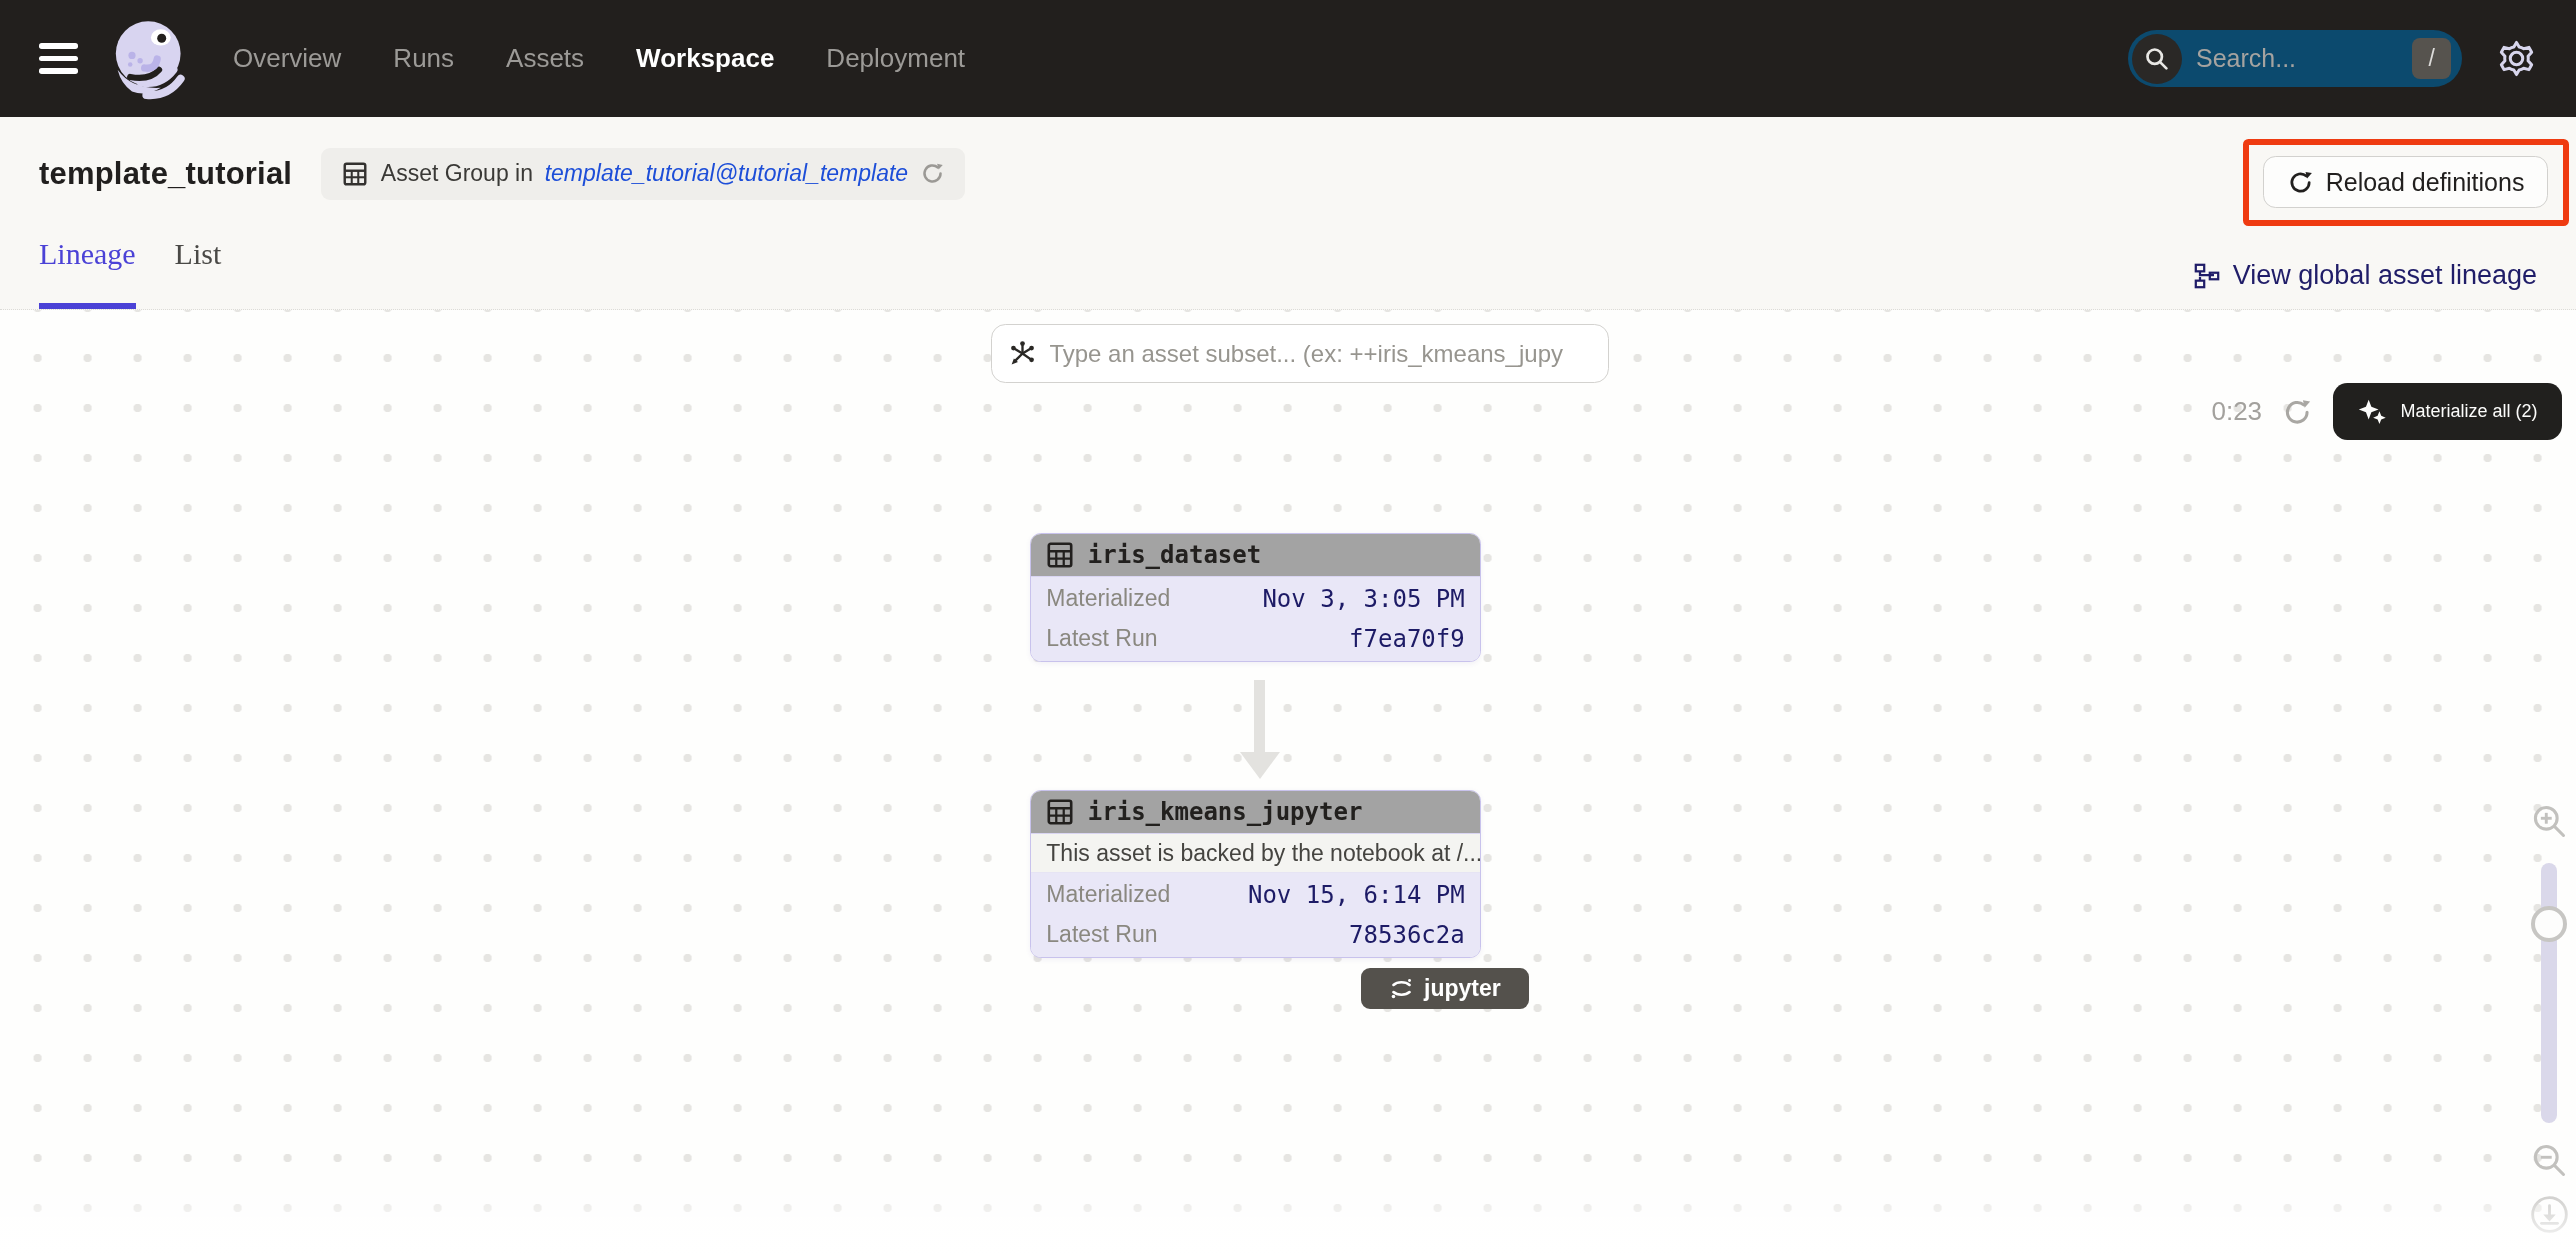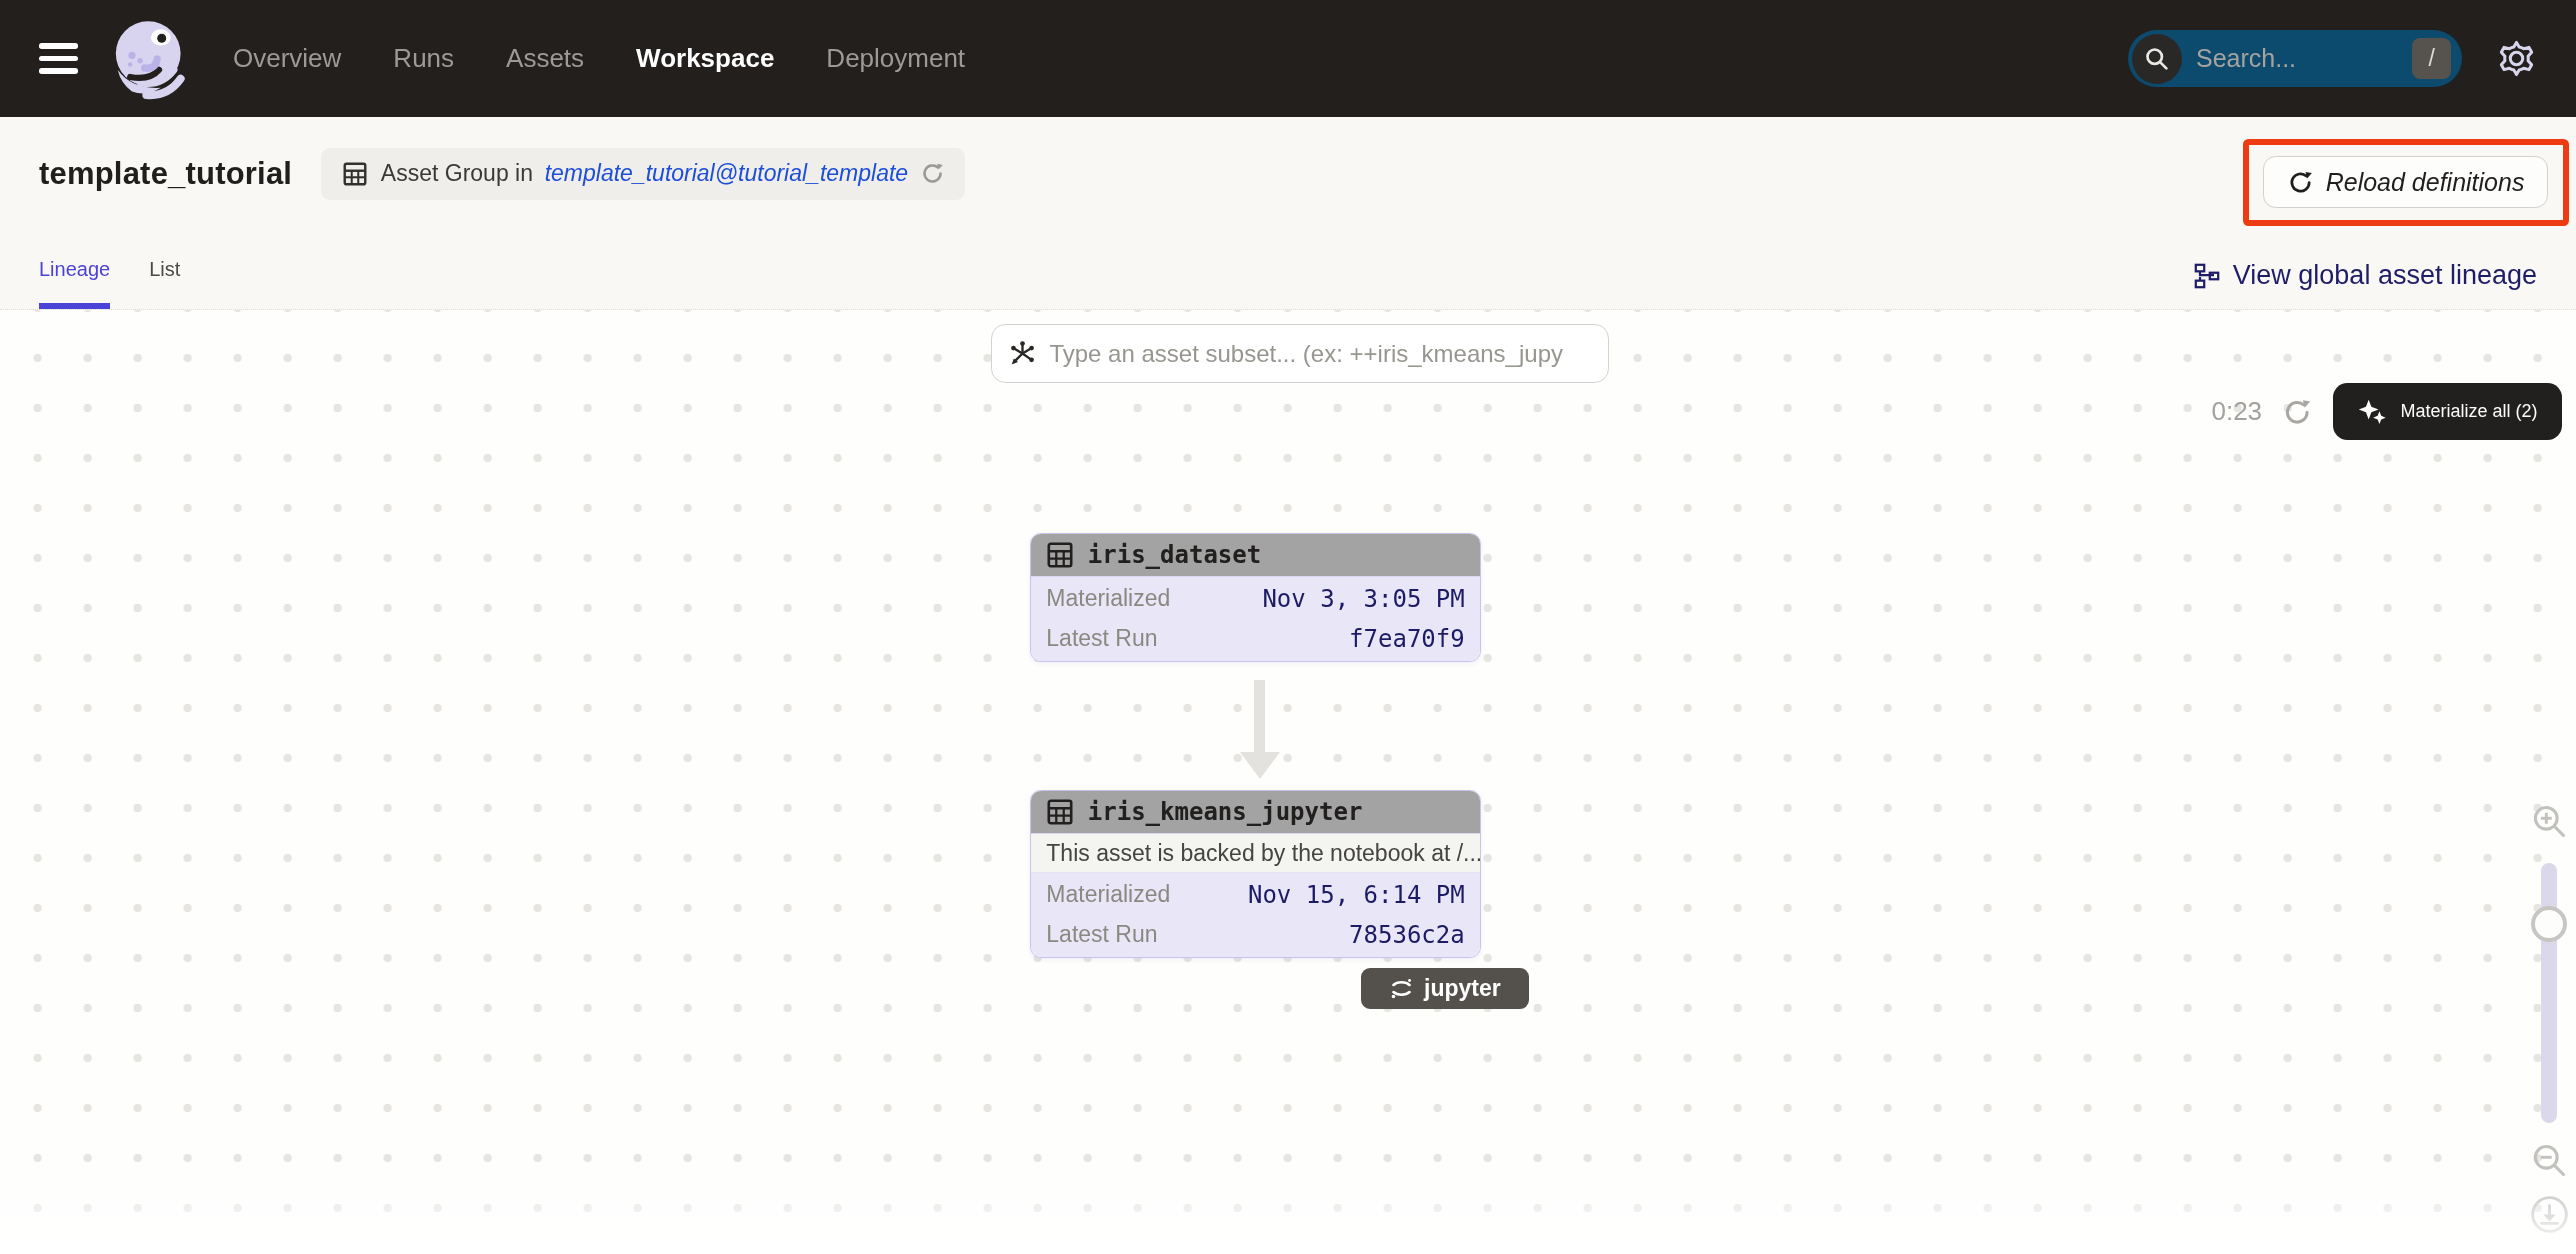--- a/index.html
+++ b/index.html
@@ -22,23 +22,23 @@
   .gear { margin-left:34px; width:41px; height:41px; }
 
   
   .header { height:193px; background:#F9F8F5; padding:0 39px; border-bottom:1.8px dotted #DCDBD7; position:relative; }
   .title-row { padding-top:30.5px; display:flex; align-items:center; }
   .page-title { font-size:31px; font-weight:700; color:#211F1E; letter-spacing:0.2px; }
   .group-chip { margin-left:29px; height:52px; border-radius:9px; background:#EFEEEB; display:flex; align-items:center; gap:11.7px; padding:0 20px; font-size:23px; color:#3A3936; }
   .group-chip a { color:#1d4ed8; text-decoration:none; cursor:pointer;font-style:italic; }
   .chip-refresh { color:#9B9995; }
   .reload-annotation { position:absolute; right:7.2px; top:21.5px; border:6.3px solid #EF3B11; border-radius:5.4px; padding:11.7px 14.4px; }
-  .reload-btn { height:52px; background:#FDFDFC; border:1.8px solid #D2D1CE; border-radius:12.6px; display:flex; align-items:center; gap:11.7px; padding:0 23px; font-size:25px; color:#211F1E; cursor:pointer;font-style:italic; }
+  .reload-btn { height:52px; background:#FDFDFC; border:1.8px solid #D2D1CE; border-radius:12.6px; display:flex; align-items:center; gap:11.7px; padding:0 23px; font-size:25px; color:#211F1E; cursor:pointer; }
   .tabs-row { position:absolute; left:39px; right:39px; bottom:0; display:flex; align-items:flex-end; }
-  .tab { font-size:20px; padding-bottom:22px; margin-right:39px; color:#4A4946; cursor:pointer; border-bottom:6.3px solid transparent; }
+  .tab { font-size:30px; padding-bottom:32px; margin-right:39px; color:#4A4946; cursor:pointer; border-bottom:6.3px solid transparent;font-family:Liberation Serif, serif; }
   .tab.active { color:#4B42D6; border-bottom-color:#4B42D6; font-weight:500; }
   .global-link { margin-left:auto; display:flex; align-items:center; gap:11.7px; font-size:27px; color:#201D68; padding-bottom:18px; cursor:pointer; }
 
   
   .canvas { position:relative; height:945px; background:#FEFEFD;
     background-image:radial-gradient(circle, #E6E5E2 4px, transparent 4.5px);
     background-size:50px 50px; background-position:12.6px 23px; }
   .bottom-fade { position:absolute; left:0; right:0; bottom:0; height:81px;
     background:linear-gradient(to bottom, rgba(255,255,255,0), rgba(255,255,255,.95)); pointer-events:none; }
 

